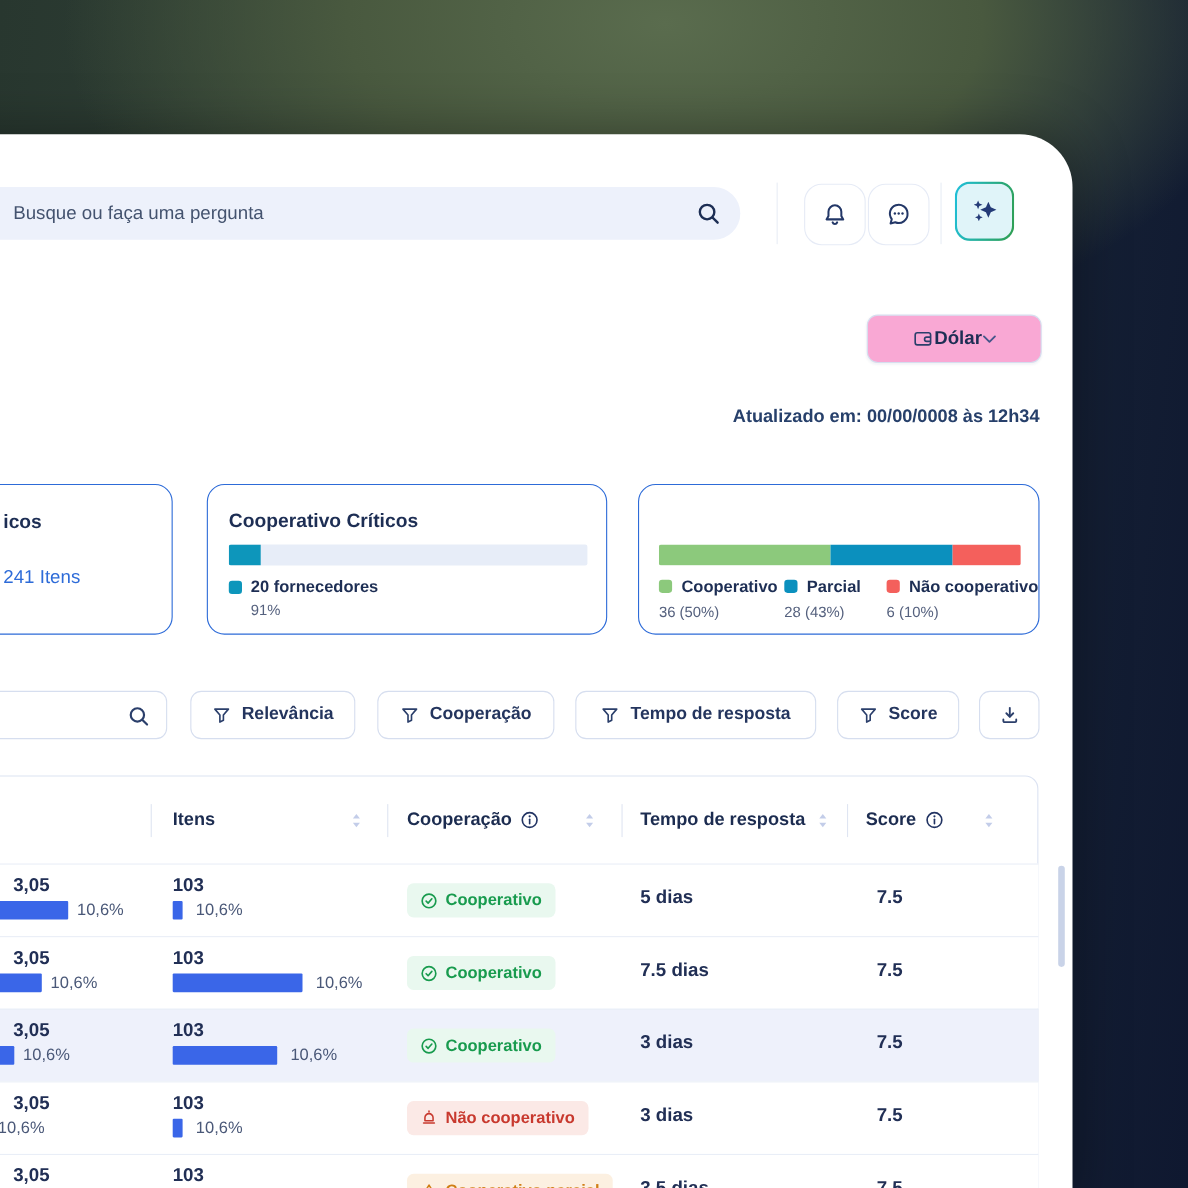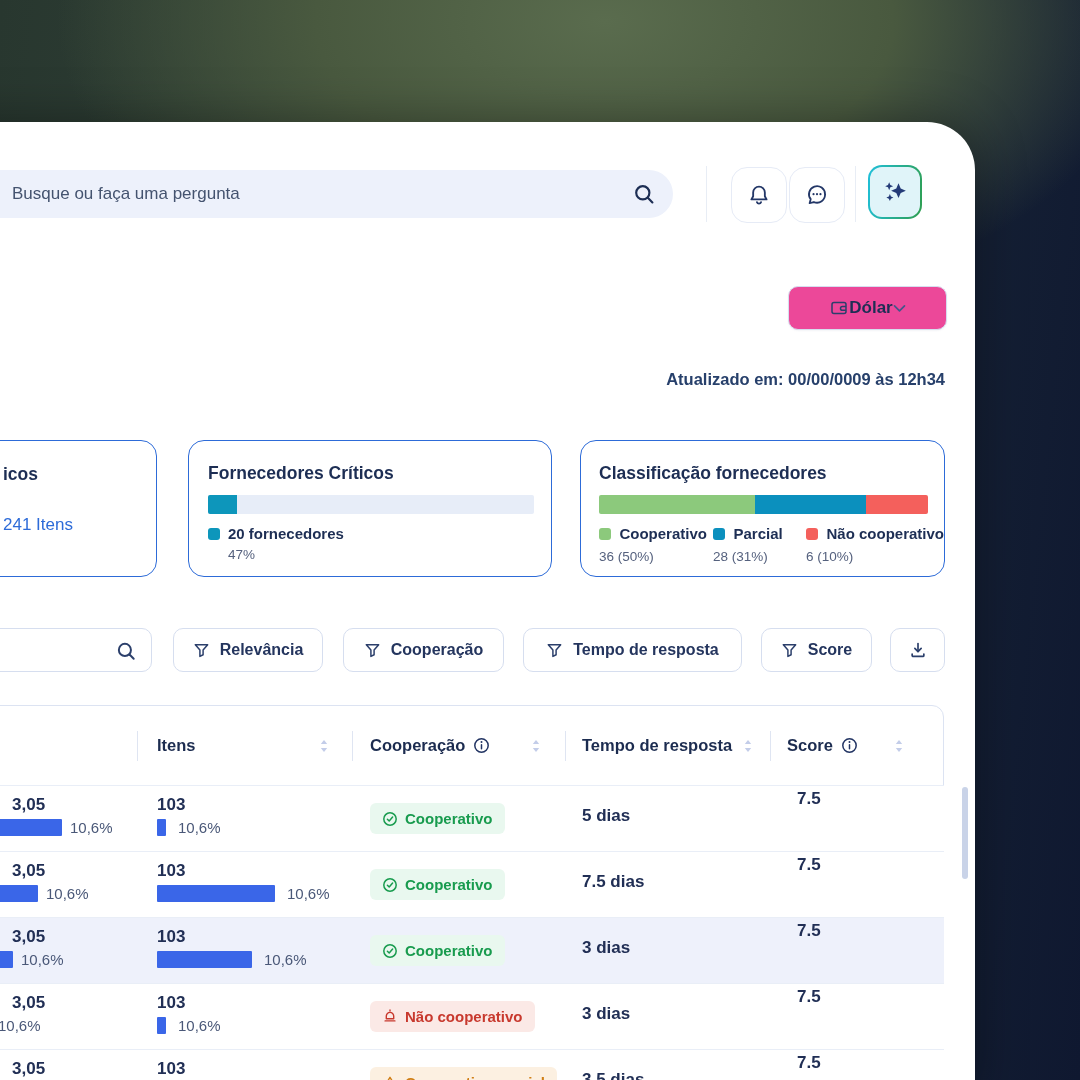--- a/index.html
+++ b/index.html
@@ -23,21 +23,21 @@
   .search-input::placeholder{color:#44536F;opacity:1}
   .search-glass{left:632px;top:182px}
   .vdiv{width:1px;height:56px;background:#E8EDF5}
   .icon-btn{width:54px;height:54px;border:1px solid #E6EBF6;border-radius:16px;background:#fff;
     display:flex;align-items:center;justify-content:center;cursor:pointer}
   .ai-btn{left:868px;top:165px;width:50px;height:50px;border-radius:14px;border:2px solid transparent;
     background:linear-gradient(#E0F4F9,#E0F4F9) padding-box,linear-gradient(100deg,#1FC0DC,#2F9E4F) border-box;
     display:flex;align-items:center;justify-content:center;cursor:pointer}
   
   .currency-btn{left:788px;top:286px;width:157px;height:42px;border:1px solid #D6DEEF;border-radius:10px;
-    background:#ec4899;display:flex;align-items:center;justify-content:center;gap:0;cursor:pointer;
+    background:#f9a8d4;display:flex;align-items:center;justify-content:center;gap:0;cursor:pointer;
     font-size:17px;font-weight:600;color:#1D2E54;box-shadow:0 1px 2px rgba(20,40,90,.05)}
   .updated{top:370px;right:135px;font-size:16.5px;font-weight:700;color:#27406B}
   
   .scard{top:440px;height:137px;background:#fff;border:1.5px solid #2D6BD8;border-radius:16px;box-sizing:border-box}
   .card-title{font-size:17.5px;font-weight:700;color:#1D2E54}
   .track{background:#E7EDF8;height:19px;border-radius:2px;overflow:hidden}
   .fill{height:100%}
   .legend-sq{width:12px;height:12px;border-radius:3px;display:inline-block}
   .legend-label{font-size:15px;font-weight:600;color:#1D2E54}
   .legend-value{font-size:13.5px;color:#55617E}
@@ -65,21 +65,21 @@
   .v-val{left:12px;top:9px}
   .i-val{left:157px;top:9px}
   .v-row{position:absolute;left:0;top:33px;display:flex;align-items:center;margin-left:-10px}
   .i-row{position:absolute;left:157px;top:33px;display:flex;align-items:center}
   .bar{height:17px;background:var(--bar-blue,#3A66E8);border-radius:1px;flex:none}
   .pct{font-size:15px;color:#4A5878;margin-left:8px;white-space:nowrap}
   .i-row .pct{margin-left:12px}
   .badge{position:absolute;left:370px;top:17px;height:31px;display:inline-flex;align-items:center;gap:7px;
     padding:0 12px;border-radius:6px;font-size:15px;font-weight:600;white-space:nowrap}
   .t-val{left:582px;top:20px}
-  .s-val{left:797px;top:3px}
+  .s-val{left:797px;top:20px}
   .scroll-thumb{left:962px;top:787px;width:6px;height:92px;border-radius:3px;background:#C9D3E8;cursor:grab}
   svg{display:block}
 </style>
 </head>
 <body>
 
 <div class="abs panel"></div>
 
 <input class="abs search-input" placeholder="Busque ou faça uma pergunta" style="">
 <span class="abs search-glass">
@@ -126,53 +126,52 @@
     </svg>
   </span>
   <span>Dólar</span>
   <span>
     <svg width="13" height="9" viewBox="0 0 13 9" fill="none" stroke="#44568A" stroke-width="1.7" stroke-linecap="round" stroke-linejoin="round">
       <path d="M1.5 1.8l5 5 5-5"></path>
     </svg>
   </span>
 </div>
 
-<div class="abs updated">Atualizado em: 00/00/0009 às 12h34</div>
+<div class="abs updated">Atualizado em: 00/00/0008 às 12h34</div>
 
 <div class="abs scard" style="left:-100px;width:257px">
   <div class="abs card-title" style="left:102px;top:23px">icos</div>
   <div class="abs link-blue" style="left:102px;top:74px">241 Itens</div>
 </div>
 
 <div class="abs scard" style="left:188px;width:364px">
-  <div class="abs card-title" style="left:19px;top:22px">Fornecedores Críticos</div>
+  <div class="abs card-title" style="left:19px;top:22px">Cooperativo Críticos</div>
   <div class="abs track" style="left:19px;top:54px;width:326px">
     <div class="fill" style="width: 9%; background: rgb(13, 150, 187);"></div>
   </div>
   <span class="abs legend-sq" style="left: 19px; top: 87px; background: rgb(13, 150, 187);"></span>
   <div class="abs legend-label" style="left:39px;top:84px">20 fornecedores</div>
-  <div class="abs legend-value" style="left:39px;top:106px">47%</div>
+  <div class="abs legend-value" style="left:39px;top:106px">91%</div>
 </div>
 
 <div class="abs scard" style="left:580px;width:365px">
-  <div class="abs card-title" style="left:18px;top:22px">Classificação fornecedores</div>
   <div class="abs stackbar" style="left:18px;top:54px;width:329px">
     <div class="seg" style="width: 47.5%; background: rgb(140, 201, 124);"></div>
     <div class="seg" style="width: 33.8%; background: rgb(11, 144, 190);"></div>
     <div class="seg" style="width: 18.7%; background: rgb(244, 96, 92);"></div>
   </div>
   <div class="abs" style="left:18px;top:84px">
     <span class="legend-sq cls-sq" style="vertical-align: -1px; background: rgb(140, 201, 124);"></span>
     <span class="legend-label" style="margin-left:4px">Cooperativo</span>
     <div class="legend-value" style="margin-top:6px">36 (50%)</div>
   </div>
   <div class="abs" style="left:132px;top:84px">
     <span class="legend-sq cls-sq" style="vertical-align: -1px; background: rgb(11, 144, 190);"></span>
     <span class="legend-label" style="margin-left:4px">Parcial</span>
-    <div class="legend-value" style="margin-top:6px">28 (31%)</div>
+    <div class="legend-value" style="margin-top:6px">28 (43%)</div>
   </div>
   <div class="abs" style="left:225px;top:84px">
     <span class="legend-sq cls-sq" style="vertical-align: -1px; background: rgb(244, 96, 92);"></span>
     <span class="legend-label" style="margin-left:4px">Não cooperativo</span>
     <div class="legend-value" style="margin-top:6px">6 (10%)</div>
   </div>
 </div>
 
 <div class="abs filter-search">
   <span class="abs" style="right:14px;top:11px">

